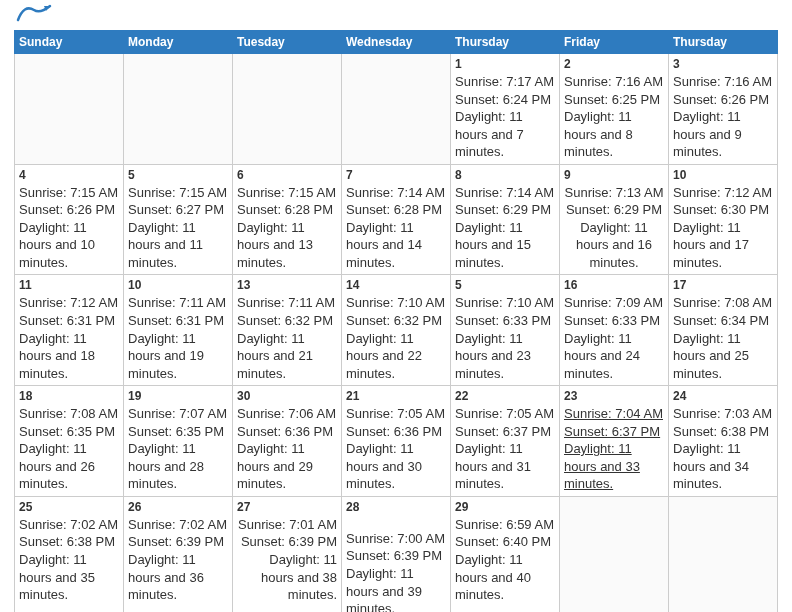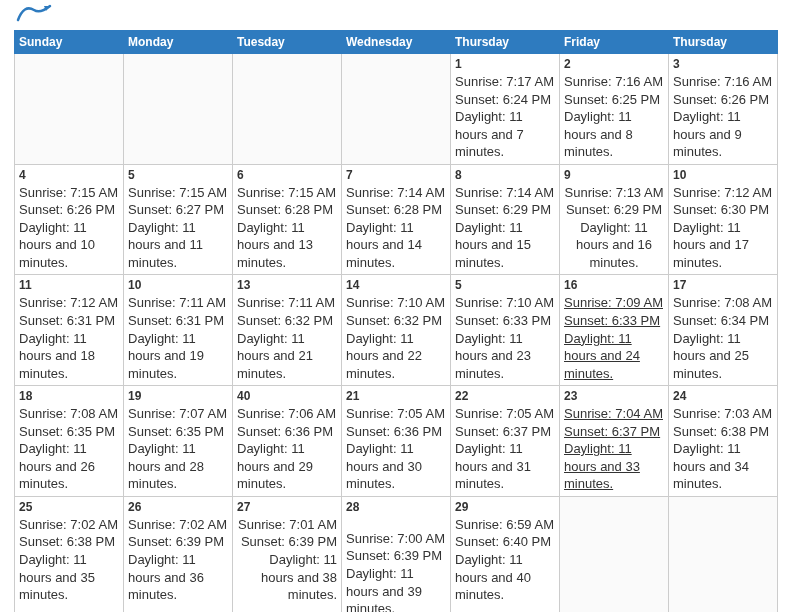--- a/index.html
+++ b/index.html
@@ -217,21 +217,21 @@
 Daylight: 11 hours and 22 minutes.</div>
           </td>
           <td>
             <div class="day-num">5</div>
             <div class="day-info" style="white-space: pre-line;">Sunrise: 7:10 AM
 Sunset: 6:33 PM
 Daylight: 11 hours and 23 minutes.</div>
           </td>
           <td>
             <div class="day-num">16</div>
-            <div class="day-info" style="white-space: pre-line; text-decoration: underline;">Sunrise: 7:09 AM
+            <div class="day-info" style="white-space: pre-line;">Sunrise: 7:09 AM
 Sunset: 6:33 PM
 Daylight: 11 hours and 24 minutes.</div>
           </td>
           <td>
             <div class="day-num">17</div>
             <div class="day-info" style="white-space: pre-line;">Sunrise: 7:08 AM
 Sunset: 6:34 PM
 Daylight: 11 hours and 25 minutes.</div>
           </td>
         </tr>
@@ -242,21 +242,21 @@
 Sunset: 6:35 PM
 Daylight: 11 hours and 26 minutes.</div>
           </td>
           <td>
             <div class="day-num">19</div>
             <div class="day-info" style="white-space: pre-line;">Sunrise: 7:07 AM
 Sunset: 6:35 PM
 Daylight: 11 hours and 28 minutes.</div>
           </td>
           <td>
-            <div class="day-num">40</div>
+            <div class="day-num">30</div>
             <div class="day-info" style="white-space: pre-line;">Sunrise: 7:06 AM
 Sunset: 6:36 PM
 Daylight: 11 hours and 29 minutes.</div>
           </td>
           <td>
             <div class="day-num">21</div>
             <div class="day-info" style="white-space: pre-line;">Sunrise: 7:05 AM
 Sunset: 6:36 PM
 Daylight: 11 hours and 30 minutes.</div>
           </td>

